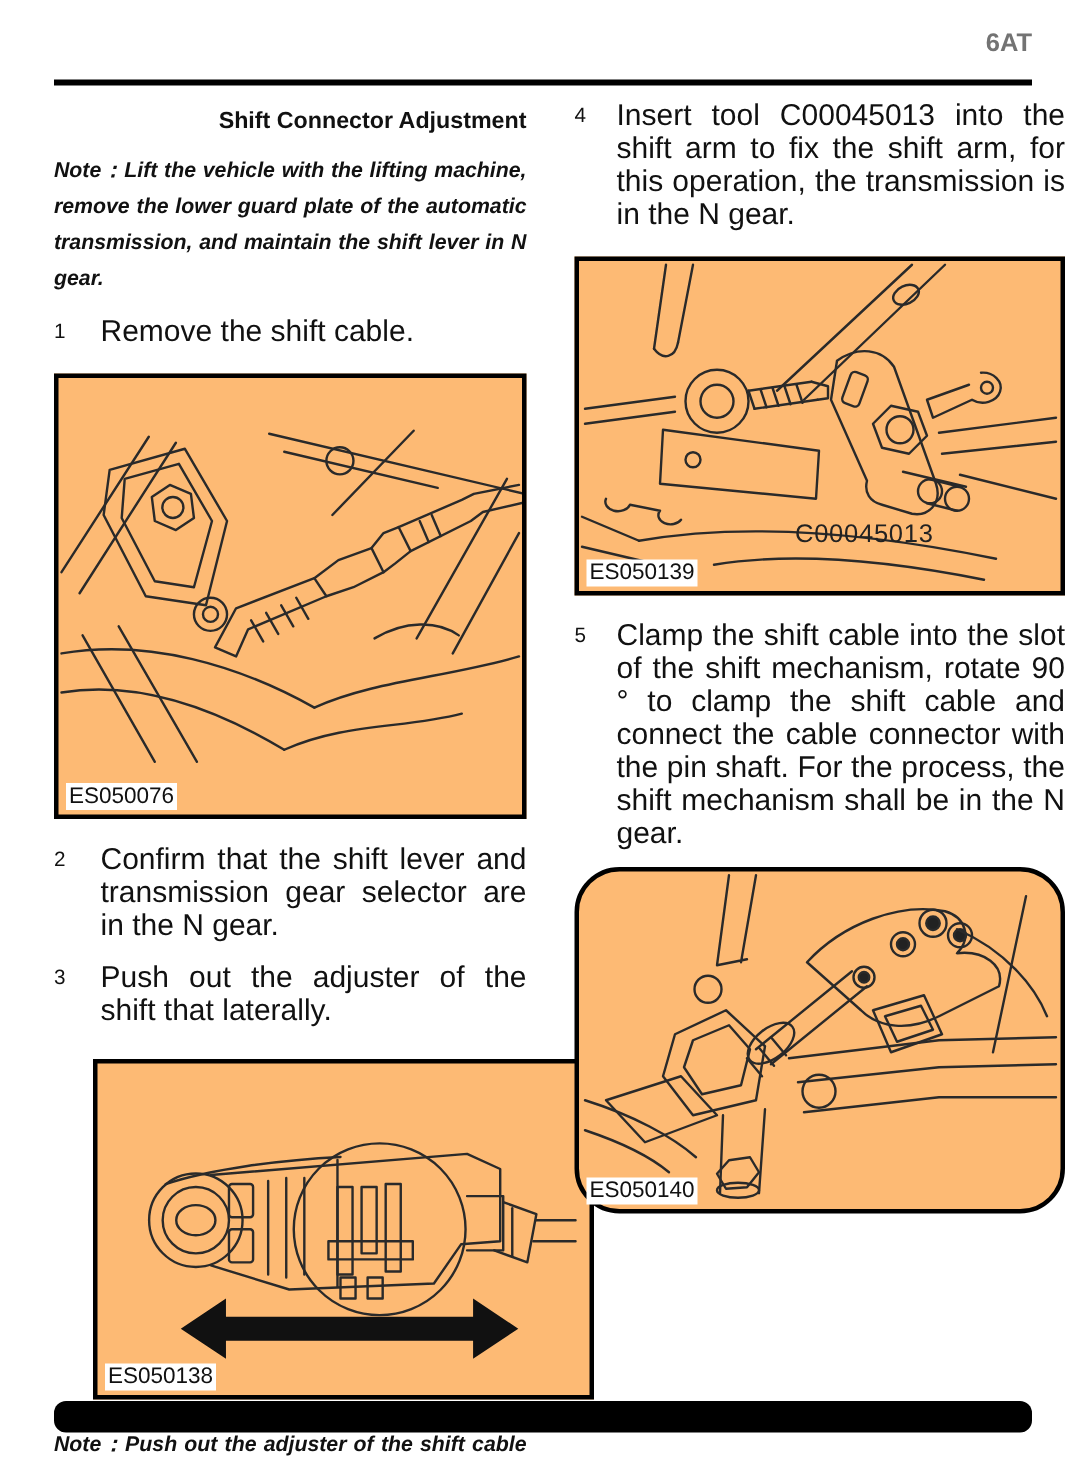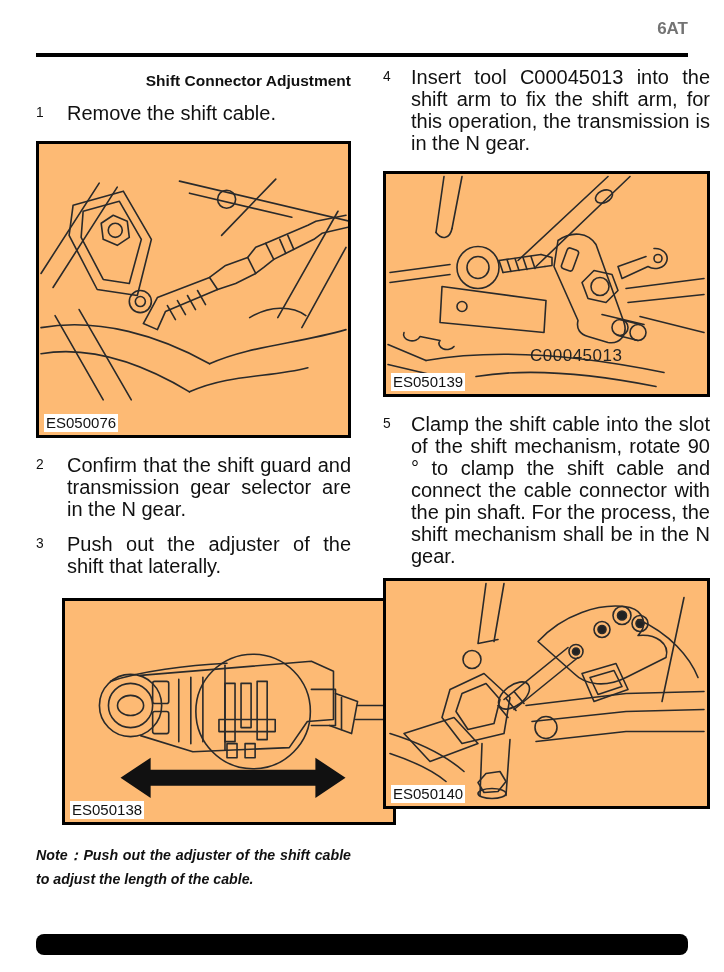--- a/index.html
+++ b/index.html
@@ -26,21 +26,21 @@
   .step{display:flex;margin-top:14px;}
   .step-num{flex:0 0 31px;font-size:13.8px;line-height:22px;}
   .step-text{flex:1;font-size:20px;line-height:22px;text-align:justify;margin:0;}
   .body-para{font-size:13.8px;line-height:24px;text-align:justify;margin:10px 0 0 0;}
   .figure{
     position:relative;border:3px solid #000;background:#fdba74;box-sizing:border-box;
   }
   .fig1{width:315px;height:297px;margin-top:17px;}
   .fig2{width:334px;height:227px;margin-top:21px;margin-left:26px;}
   .fig3{width:327px;height:226px;margin-top:17px;}
-  .fig4{width:327px;height:231px;margin-top:11px;}
+  .fig4{width:327px;height:231px;margin-top:11px;border-radius:30px;}
   .fig-label{
     position:absolute;left:5px;bottom:3px;font-size:15px;color:#111;
     background:#fff;padding:0 2px;line-height:18px;
   }
   .fig-callout{
     position:absolute;left:144px;bottom:28px;font-size:17px;color:#222;letter-spacing:0.5px;
   }
   .figure svg{display:block;width:100%;height:100%;}
   .footer-bar{
     position:absolute;left:36px;top:934px;width:652px;height:21px;background:#000;border-radius:8px;
@@ -52,20 +52,21 @@
 
 <div class="page">
 
   <div class="page-code">6AT</div>
   <div class="top-rule"></div>
 
   <div class="col col-left">
 
     <h1 class="section-title">Shift Connector Adjustment</h1>
 
+    <p class="note">Note：Lift the vehicle with the lifting machine, remove the lower guard plate of the automatic transmission, and maintain the shift lever in N gear.</p>
 
     <div class="step" style="margin-top:12px;">
       <span class="step-num">1</span>
       <p class="step-text">Remove the shift cable.</p>
     </div>
 
     <div class="figure fig1">
       <svg viewBox="0 0 308 224">
         <g class="art">
           <path d="M2,96 L60,6"></path>
@@ -96,21 +97,21 @@
           <path d="M16,138 L64,222"></path>
             <path d="M40,132 L92,222"></path>
           <path d="M210,140 C230,128 252,128 266,138"></path>
         </g>
       </svg>
       <span class="fig-label">ES050076</span>
     </div>
 
     <div class="step" style="margin-top:16px;">
       <span class="step-num">2</span>
-      <p class="step-text">Confirm that the shift guard and transmission gear selector are in the N gear.</p>
+      <p class="step-text">Confirm that the shift lever and transmission gear selector are in the N gear.</p>
     </div>
 
 
     <div class="step" style="margin-top:13px;">
       <span class="step-num">3</span>
       <p class="step-text">Push out the adjuster of the shift that laterally.</p>
     </div>
 
     <div class="figure fig2">
       <svg viewBox="0 0 308 220">

